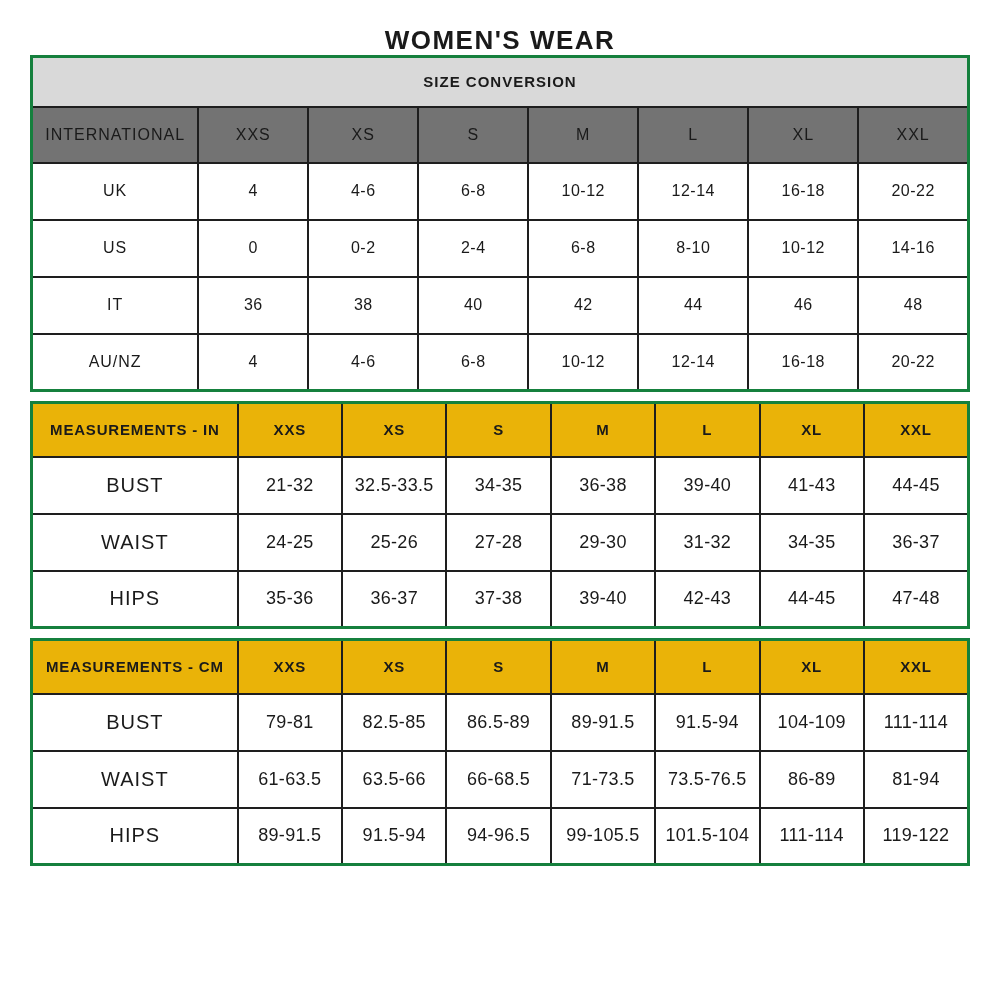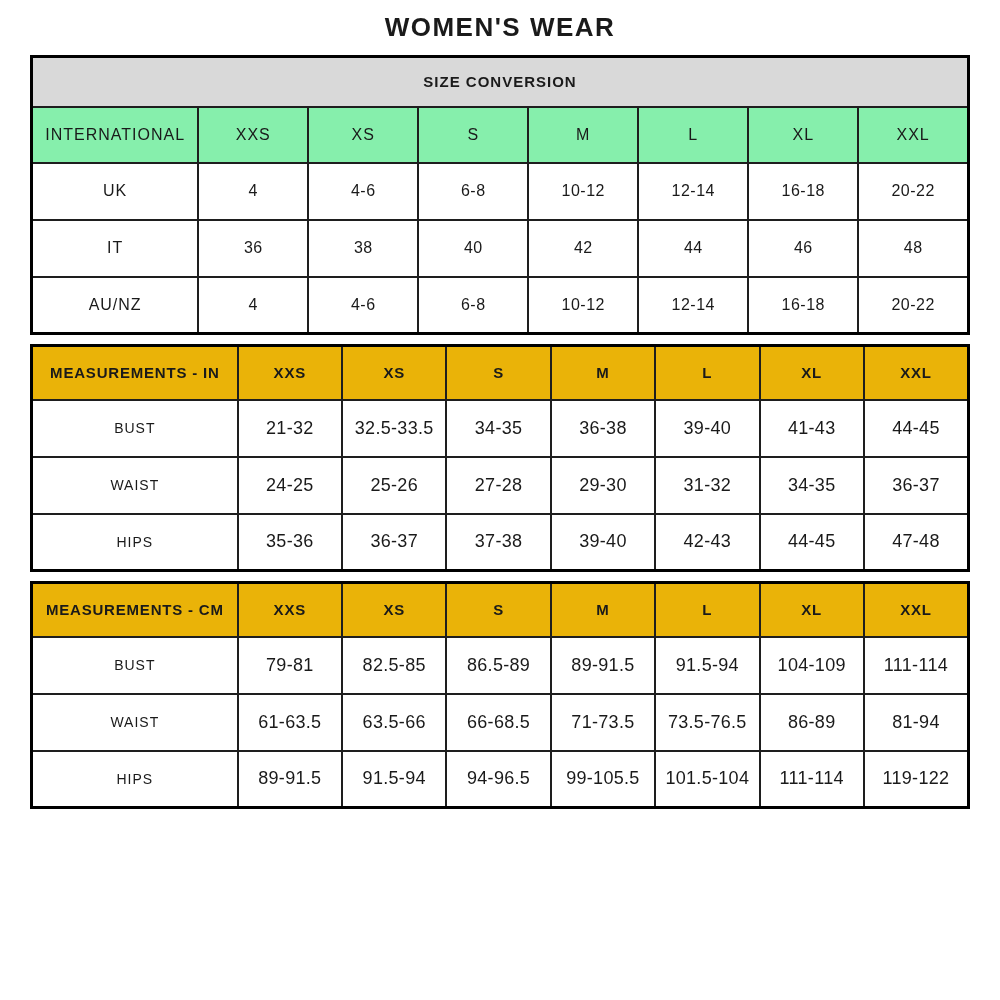--- a/index.html
+++ b/index.html
@@ -8,29 +8,29 @@
     width: 1000px; height: 1000px;
     font-family: "Liberation Sans", sans-serif;
     color: #1a1a1a;
     overflow: hidden;
   }
   .page-title {
     text-align: center;
     font-size: 26px;
     font-weight: bold;
     letter-spacing: 1.5px;
-    padding-top: 12px;
+    padding-top: 25px;
     height: 55px;
   }
   table.size-table {
     width: 940px;
     margin: 0 auto 9px auto;
     border-collapse: collapse;
     table-layout: fixed;
-    border: 3px solid #000000;
+    border: 3px solid #15803d;
   }
   table.size-table th, table.size-table td {
     border: 2px solid #1e1e1e;
     text-align: center;
     vertical-align: middle;
     overflow: hidden;
     white-space: nowrap;
   }
   
   .t1 .banner-cell {
@@ -38,34 +38,34 @@
     font-weight: bold;
     font-size: 15px;
     letter-spacing: 1px;
     height: 50px;
   }
   .t1 th.col-head {
     font-weight: normal;
     font-size: 16px;
     letter-spacing: 1px;
     height: 56px;
-    background: #86efac;
+    background: #737373;
   }
   .t1 td { height: 57px; font-size: 16px; letter-spacing: 0.5px; }
   .t1 td.row-label { letter-spacing: 1px; text-align: center; }
   
   .t23 th.col-head {
     background: #eab308;
     font-weight: bold;
     font-size: 15px;
     letter-spacing: 0.8px;
     height: 54px;
   }
   .t23 td { height: 57px; font-size: 18px; letter-spacing: 0.3px; }
-  .t23 td.row-label { font-size: 14px; letter-spacing: 1px; margin-top: 24px; }
+  .t23 td.row-label { font-size: 20px; letter-spacing: 1px; margin-top: 24px; }
 </style>
 </head>
 <body>
 
 <div class="page-title">WOMEN'S WEAR</div>
 
 <table class="size-table t1">
   <colgroup>
     <col style="width:17.8%">
       <col style="width:11.74%">
@@ -94,20 +94,30 @@
       <td class="row-label">UK</td>
       <td>4</td>
       <td>4-6</td>
       <td>6-8</td>
       <td>10-12</td>
       <td>12-14</td>
       <td>16-18</td>
       <td>20-22</td>
     </tr>
     <tr>
+      <td class="row-label">US</td>
+      <td>0</td>
+      <td>0-2</td>
+      <td>2-4</td>
+      <td>6-8</td>
+      <td>8-10</td>
+      <td>10-12</td>
+      <td>14-16</td>
+    </tr>
+    <tr>
       <td class="row-label">IT</td>
       <td>36</td>
       <td>38</td>
       <td>40</td>
       <td>42</td>
       <td>44</td>
       <td>46</td>
       <td>48</td>
     </tr>
     <tr>

